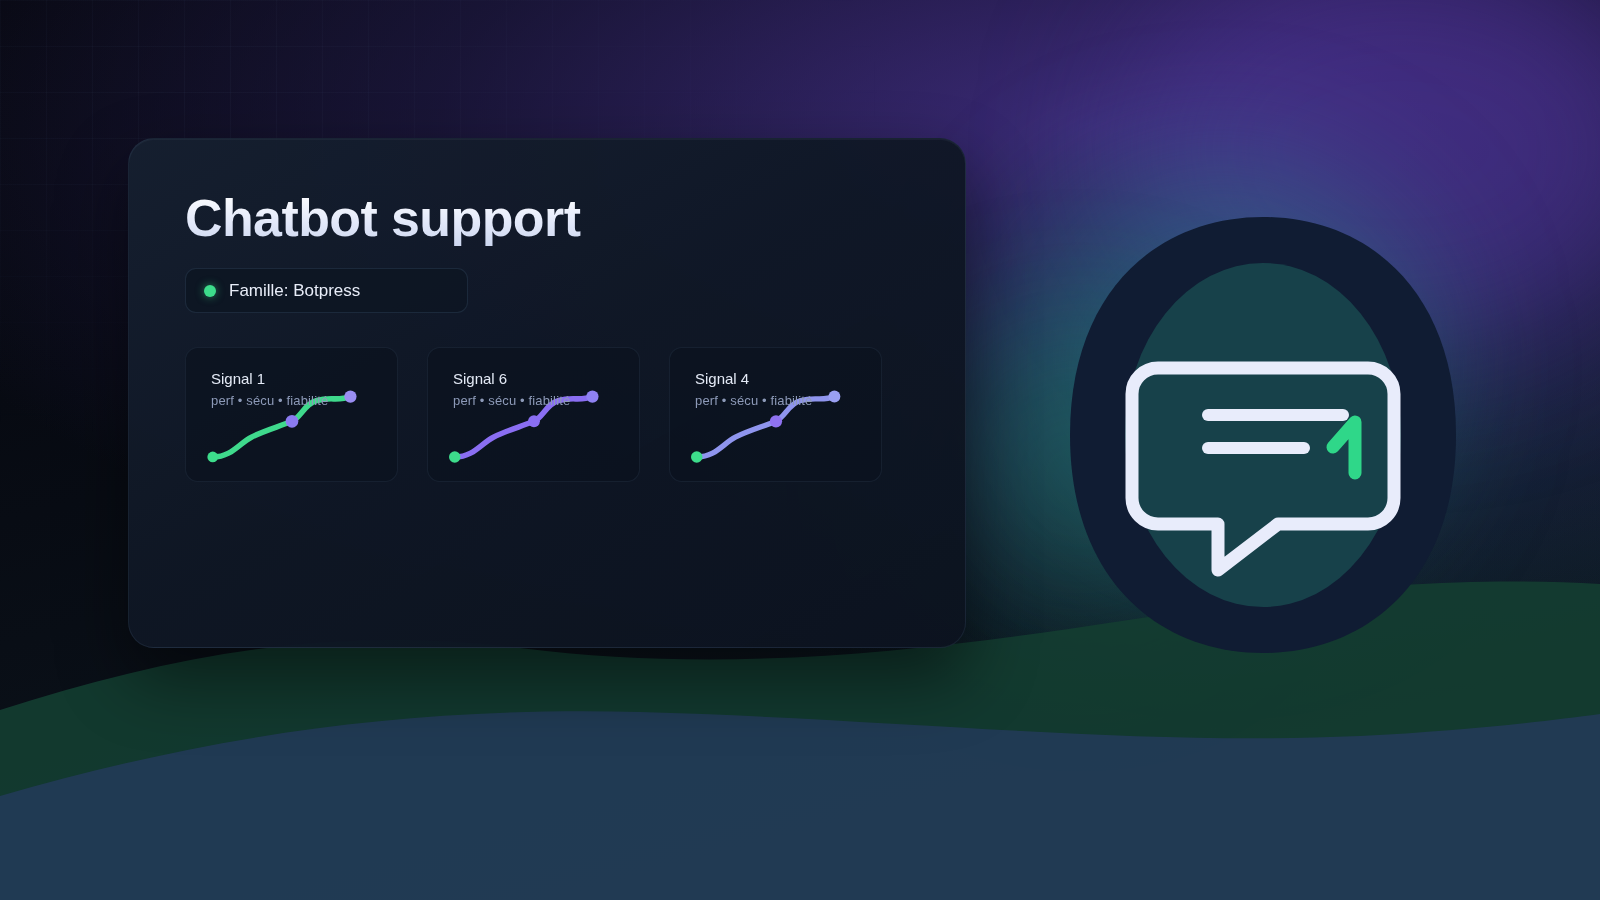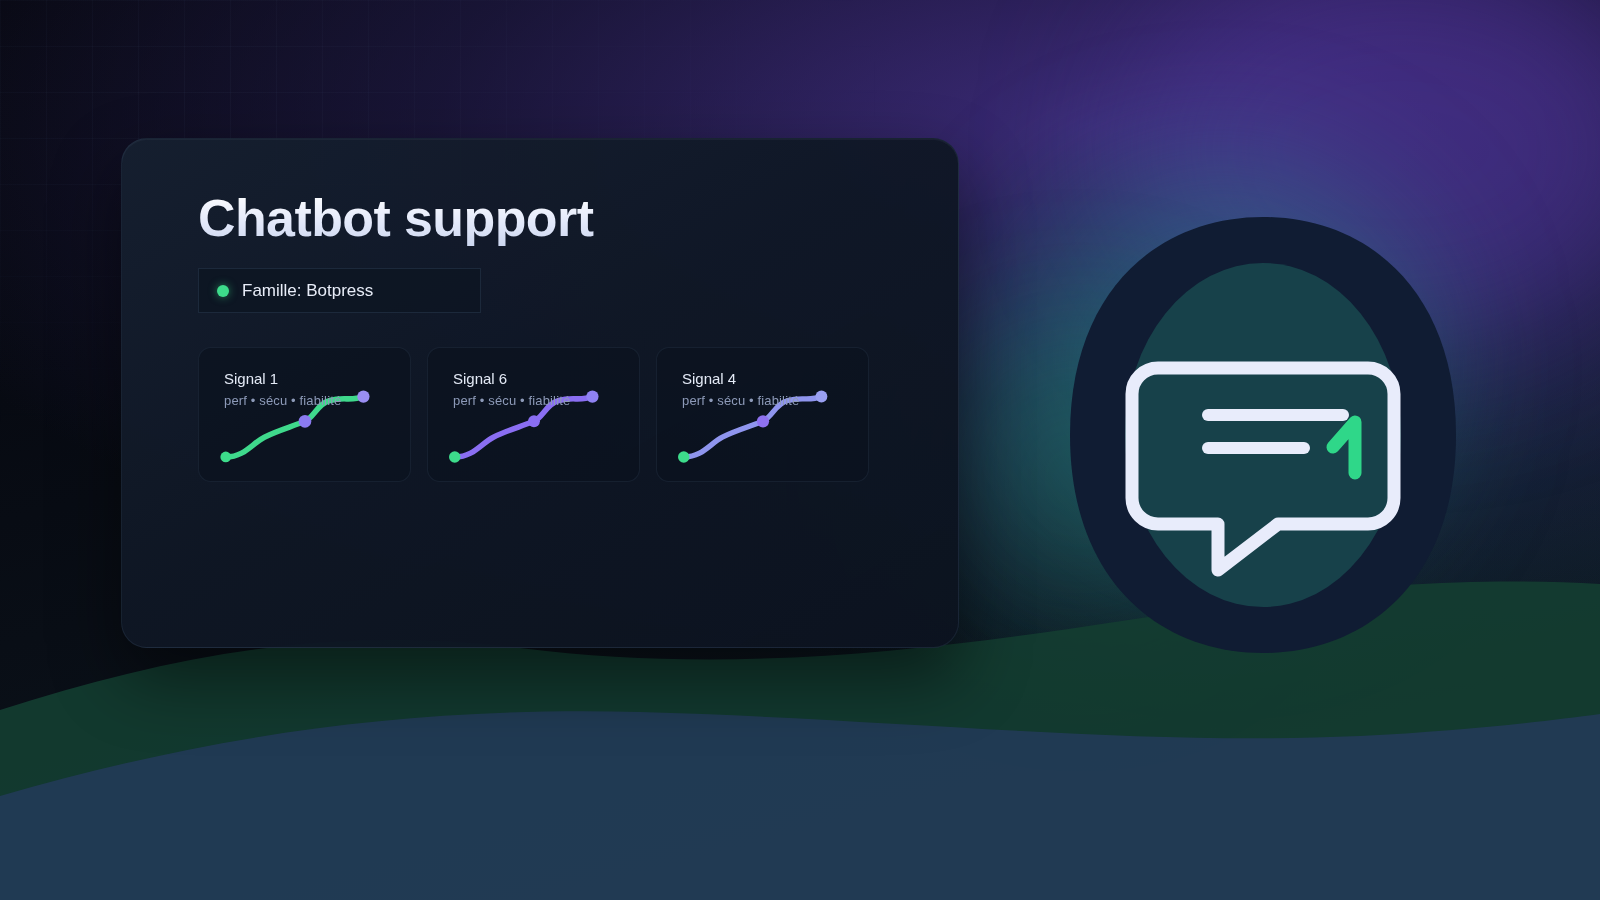--- a/index.html
+++ b/index.html
@@ -45,27 +45,27 @@
   .aurora.teal   { left:1010px; top:170px;  width:420px; height:400px; background:rgba(32,150,140,0.40); }
   .aurora.violet { left:1120px; top:-60px;  width:560px; height:420px; background:rgba(88,56,168,0.46); }
   .aurora.green  { left:930px;  top:330px;  width:300px; height:300px; background:rgba(34,132,110,0.26); }
 
   
   #waves { position:absolute; left:0; bottom:0; width:1600px; height:340px; }
 
   
   #hero-card {
     position:absolute;
-    left:121px; top:138px;
+    left:128px; top:138px;
     width:838px; height:510px;
     border-radius:26px;
     background:linear-gradient(150deg, rgba(22,32,48,0.96) 0%, rgba(15,23,37,0.96) 48%, rgba(12,19,31,0.97) 100%);
     border:1px solid rgba(125,165,205,0.10);
     box-shadow:0 30px 70px rgba(0,0,0,0.48), inset 0 1px 0 rgba(190,215,245,0.05);
-    padding:52px 76px;
+    padding:52px 56px;
   }
 
   #hero-title {
     font-size:52px;
     font-weight:bold;
     letter-spacing:-0.6px;
     line-height:1.06;
     background:linear-gradient(180deg,#ffffff 0%,#e3e9fa 56%,#ccd6ef 100%);
     -webkit-background-clip:text;
     background-clip:text;
@@ -81,35 +81,35 @@
   }
 
   
   #family-badge {
     display:inline-flex;
     align-items:center;
     gap:13px;
     height:45px;
     padding:0 22px 0 18px;
     min-width:283px;
-    border-radius:0;
+    border-radius:11px;
     background:rgba(13,21,34,0.80);
     border:1px solid rgba(120,160,205,0.14);
     margin-bottom:34px;
   }
   #family-dot {
     width:12px; height:12px; border-radius:50%;
     background:#3ddc8b;
     box-shadow:0 0 9px rgba(61,220,139,0.55);
     flex:none;
   }
   #family-label { font-size:17px; color:#e8edf8; }
 
   
-  #signal-row { display:flex; gap:16px;text-align:right; }
+  #signal-row { display:flex; gap:29px;text-align:right; }
 
   .signal-card {
     position:relative;
     width:213px; height:135px;
     border-radius:13px;
     background:rgba(11,18,30,0.72);
     border:1px solid rgba(115,155,200,0.10);
     overflow:hidden;
   }
   .signal-name {

